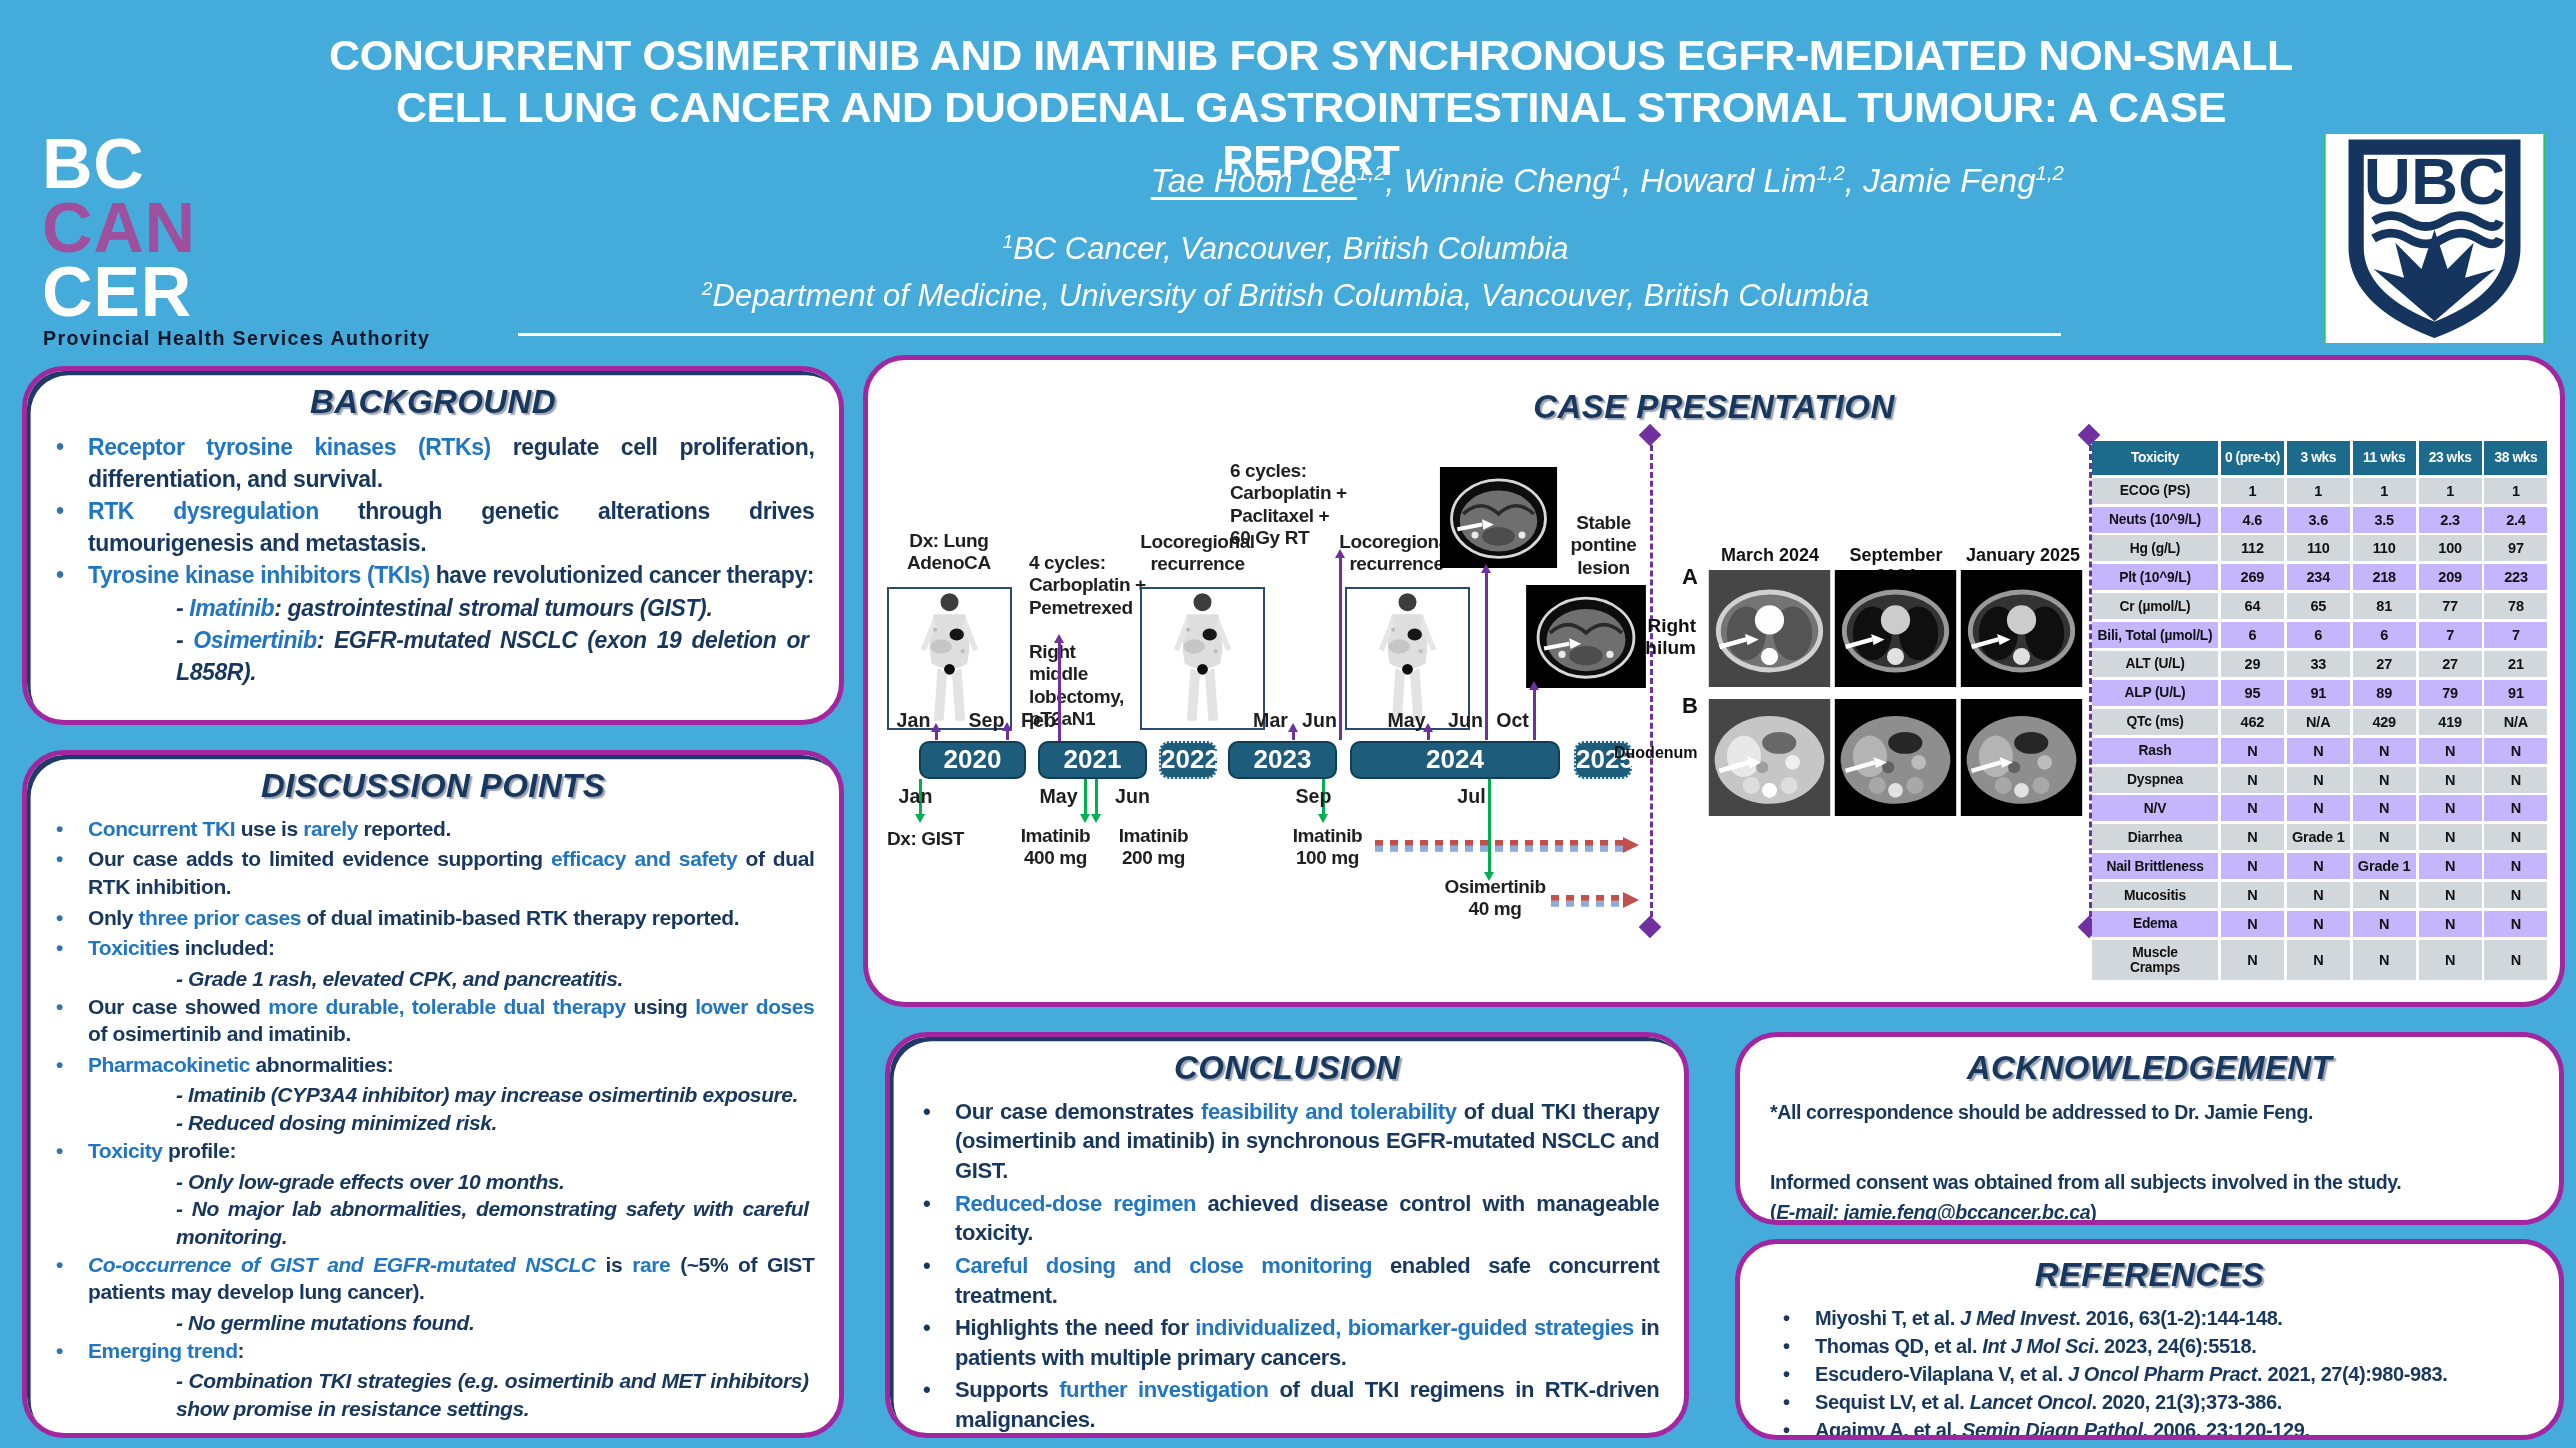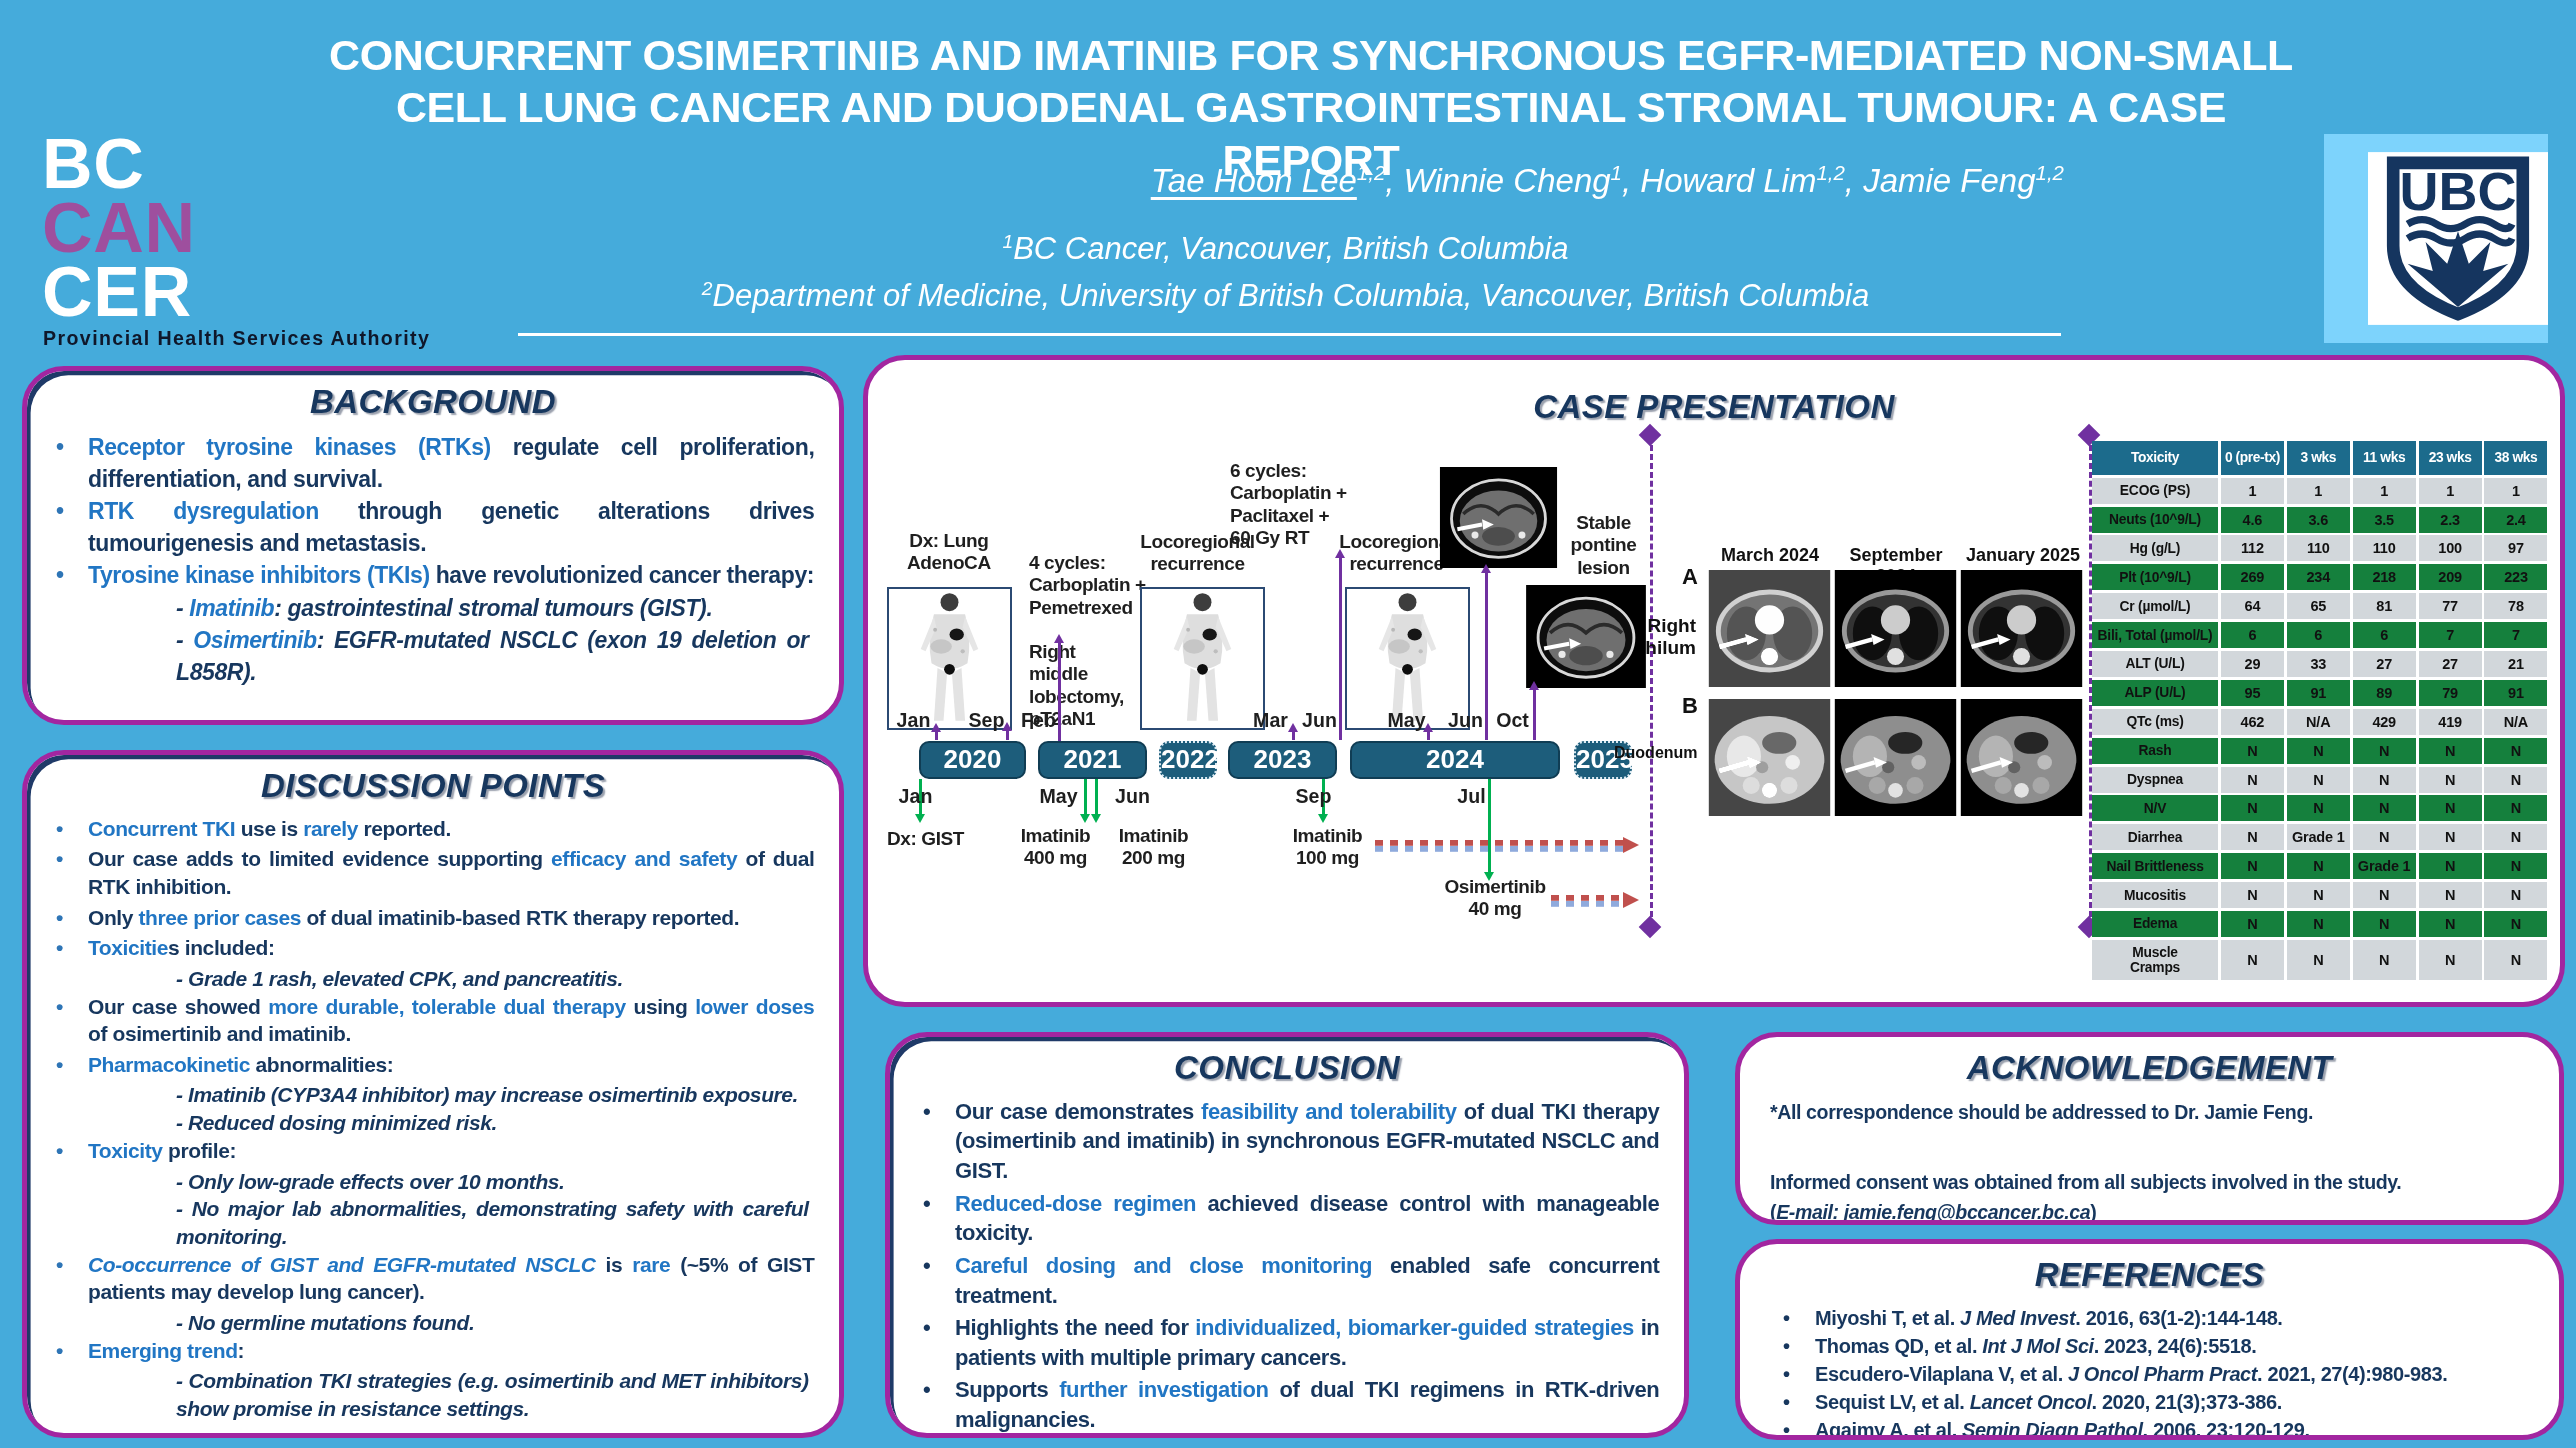--- a/index.html
+++ b/index.html
@@ -16,21 +16,21 @@
   .affils{position:absolute;left:507px;top:226px;width:1557px;text-align:center;color:#fff;
     font-style:italic;font-size:31px;font-weight:500;line-height:1.5;}
   .affil sup{font-size:0.62em;}
   .header-rule{position:absolute;left:518px;top:333px;width:1543px;height:2.9px;background:#ffffff;}
 
   .bc-logo{position:absolute;left:42px;top:132px;color:#fff;font-weight:800;
     font-size:70px;line-height:64px;letter-spacing:0.7px;}
   .bc-logo .purple{color:#9E4F9E;}
   .bc-tagline{position:absolute;left:43px;top:327px;color:#0f172a;font-size:19.6px;
     font-weight:600;letter-spacing:1.4px;}
-  .ubc-logo{position:absolute;left:2324px;top:134px;width:180px;height:209px;background:#7dd3fc;padding-left:44px;}
+  .ubc-logo{position:absolute;left:2324px;top:134px;width:221px;height:209px;background:#22c55e;}
   .ubc-logo svg{width:100%;height:100%;}
 
   
   .panel{position:absolute;background:#fff;border:5.8px solid #A226A0;border-radius:42px;
     box-sizing:border-box;overflow:hidden;}
   .inner-navy{box-shadow:inset 4.3px 5px 0 -0.7px #1F3A68;}
   .sec-title{font-size:33px;font-weight:800;font-style:italic;color:#17375E;text-align:center;
     text-shadow:2.2px 2.2px 1.4px #9aa0ad;margin:11.6px 0 7.2px 0;letter-spacing:0.4px;}
 
   .p-background{left:22px;top:366px;width:822px;height:359px;}
@@ -101,21 +101,21 @@
 
   
   .tox{position:absolute;left:1224px;top:81px;width:456px;display:grid;
     grid-template-columns:126px 63px 63px 63px 63px 63px;gap:2.9px;}
   .tox .th{background:#1C6B8C;color:#fff;font-weight:700;font-size:13.8px;letter-spacing:-0.4px;
     text-align:center;padding:9.4px 1.4px;display:flex;align-items:center;justify-content:center;}
   .tox .td,.tox .tl{font-weight:700;font-size:14.5px;color:#111;text-align:center;
     padding:5px 1.4px;display:flex;align-items:center;justify-content:center;letter-spacing:-0.2px;}
   .tox .tl{font-size:13.8px;white-space:pre-line;line-height:1.1;}
   .tox .r-even{background:#D2D7DB;}
-  .tox .r-odd{background:#15803d;}
+  .tox .r-odd{background:#c4b5fd;}
 </style>
 </head>
 <body>
 
 <svg width="0" height="0" style="position:absolute" aria-hidden="true">
   <defs>
     <symbol id="sym-pet" viewBox="0 0 100 116">
       <rect width="100" height="116" fill="#ffffff"></rect>
       <circle cx="50" cy="11" r="7.5" fill="#3d3d3d"></circle>
       <path d="M37 21 H63 Q69 42 65 62 Q57 67 50 67 Q43 67 35 62 Q31 42 37 21 Z" fill="#dedede"></path>

